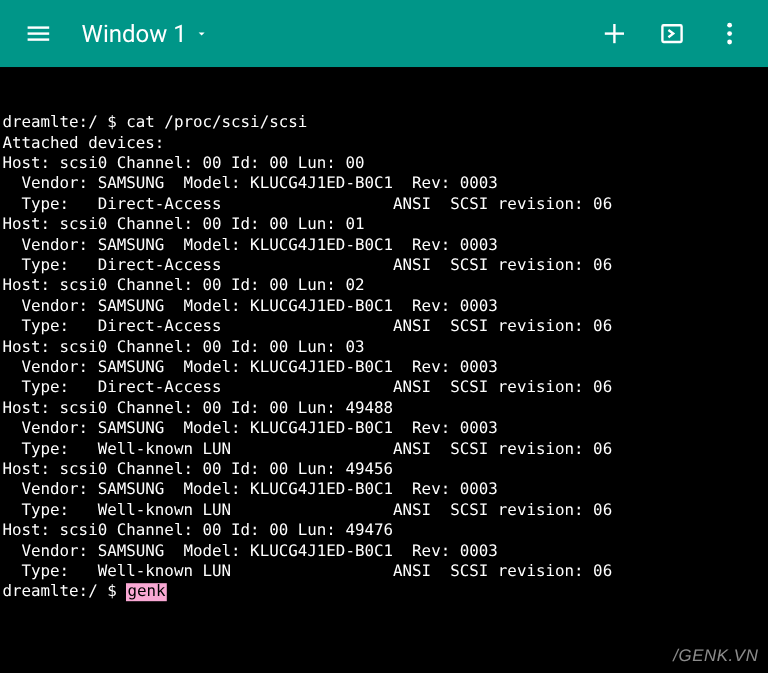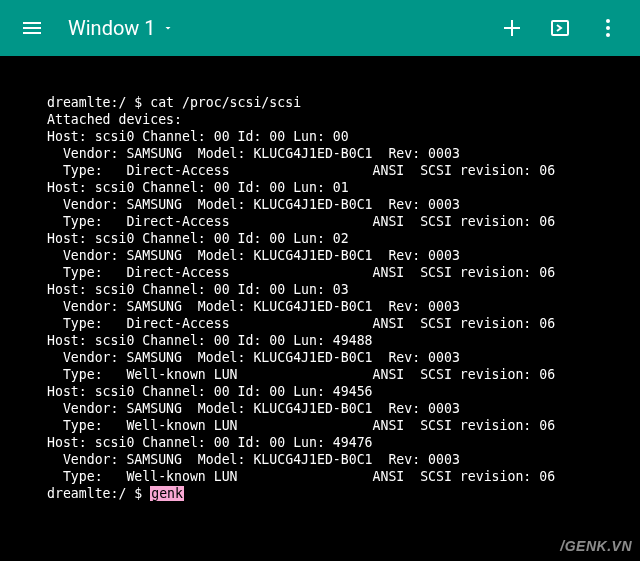--- a/index.html
+++ b/index.html
@@ -50,35 +50,34 @@
     font-size: 13.2px;
     line-height: 17px;
     color: #ffffff;
     background: #000000;
     padding: 4px 2px 2px 2px;
     white-space: pre;
     position: relative;
     height: calc(561px - 56px);
     box-sizing: border-box;
     overflow: hidden;
-    margin-left: 45px;
   }
   .term-line { white-space: pre; }
   .cursor-block {
     background: #f9a8d4;
     color: #000000;
     padding: 0 1px;
   }
   .watermark {
     position: absolute;
     right: 8px;
     bottom: 6px;
     font-family: Arial, sans-serif;
     font-style: italic;
-    font-weight: 700;
+    font-weight: 400;
     font-size: 14px;
     color: rgba(255,255,255,0.55);
     letter-spacing: 0.5px;
     pointer-events: none;
   }
   svg { display: block; }
 </style>
 </head>
 <body>
 

